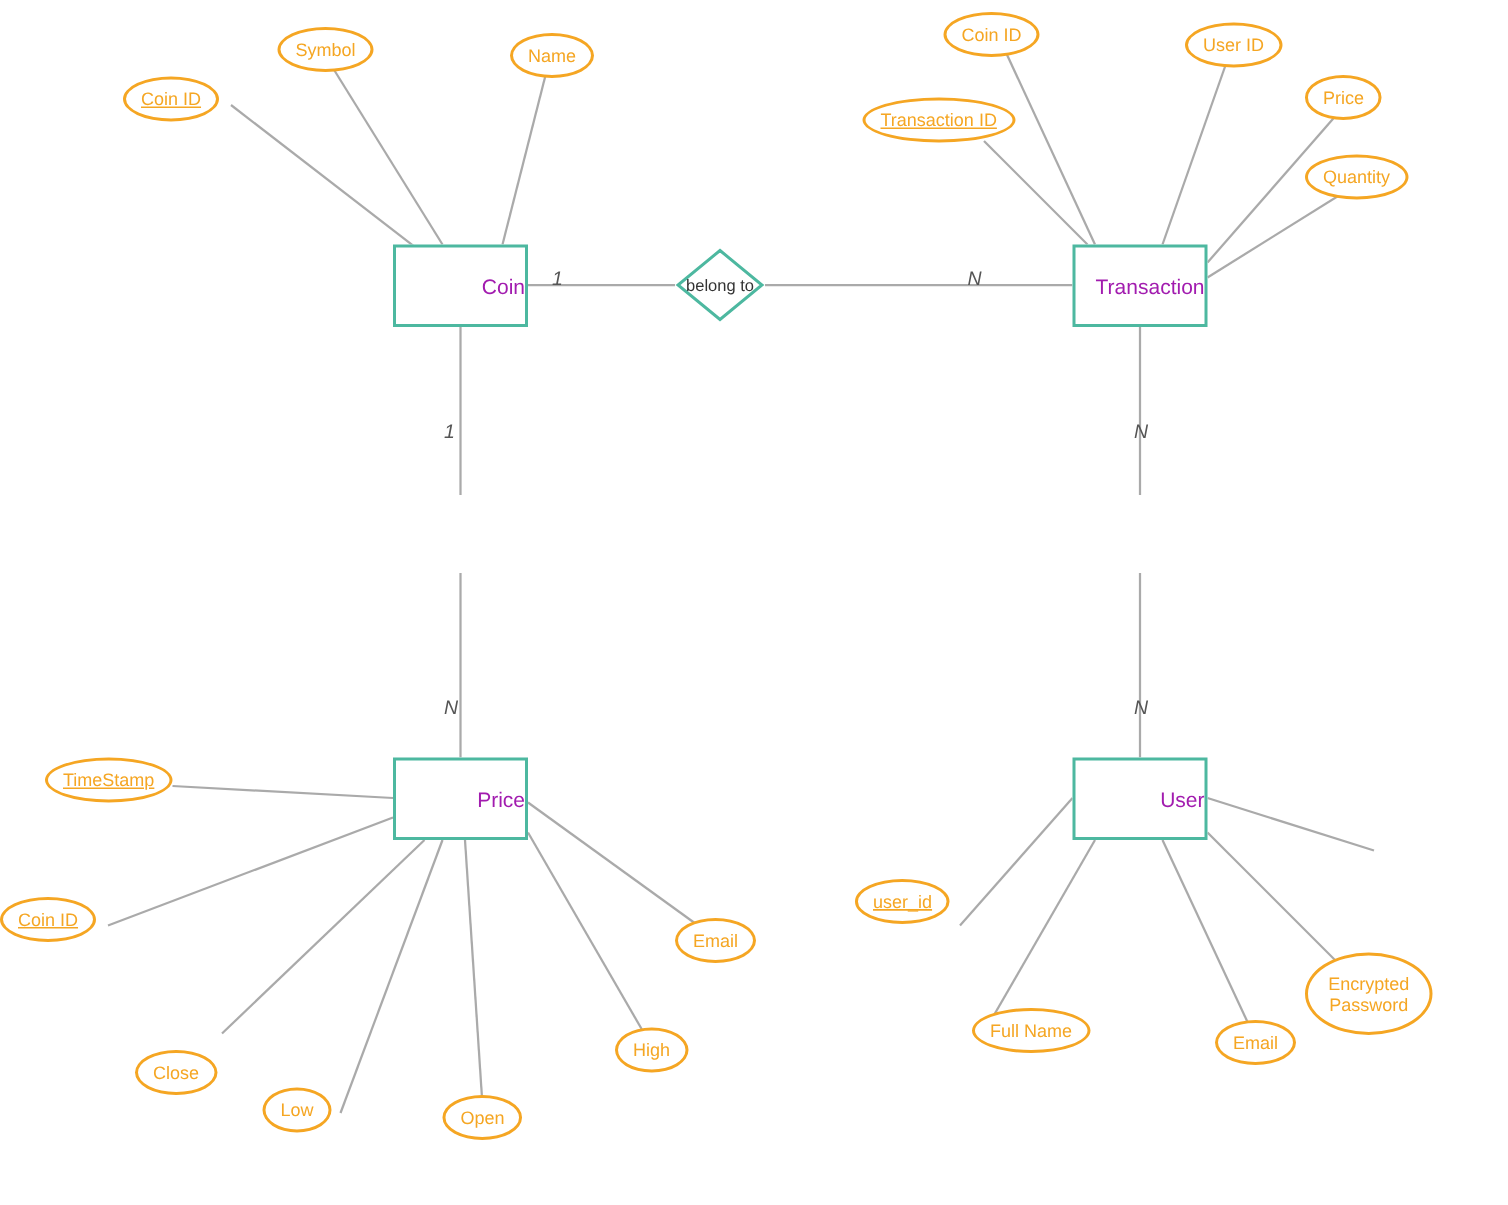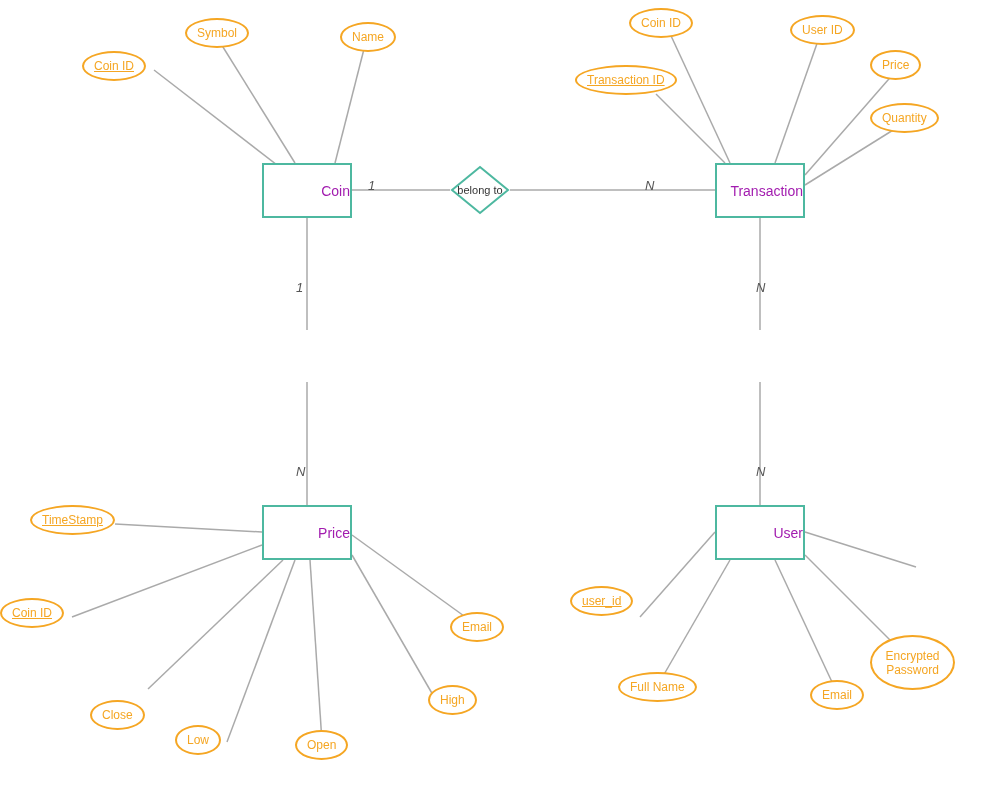--- a/index.html
+++ b/index.html
@@ -179,31 +179,31 @@
   </div>
   <div class="attribute" style="left:90px;top:700px;justify-content:center;">
     <span>Close</span>
   </div>
   <div class="attribute" style="left:175px;top:725px;text-align:right;">
     <span>Low</span>
   </div>
   <div class="attribute" style="left:295px;top:730px;">
     <span>Open</span>
   </div>
-  <div class="attribute" style="left:428px;top:685px;text-align:right;">
+  <div class="attribute" style="left:410px;top:685px;text-align:right;">
     <span>High</span>
   </div>
   <div class="attribute" style="left:450px;top:612px;">
     <span>Email</span>
   </div>
 
   <div class="attribute underlined" style="left:570px;top:586px;text-decoration:underline;">
     <span>user_id</span>
   </div>
-  <div class="attribute" style="left:618px;top:672px;">
+  <div class="attribute" style="left:648px;top:672px;">
     <span>Full Name</span>
   </div>
   <div class="attribute" style="left:810px;top:680px;">
     <span>Email</span>
   </div>
   <div class="attribute" style="left:870px;top:635px;width:85px;height:55px;">
     <span>Encrypted Password</span>
   </div>
 </div>
 

